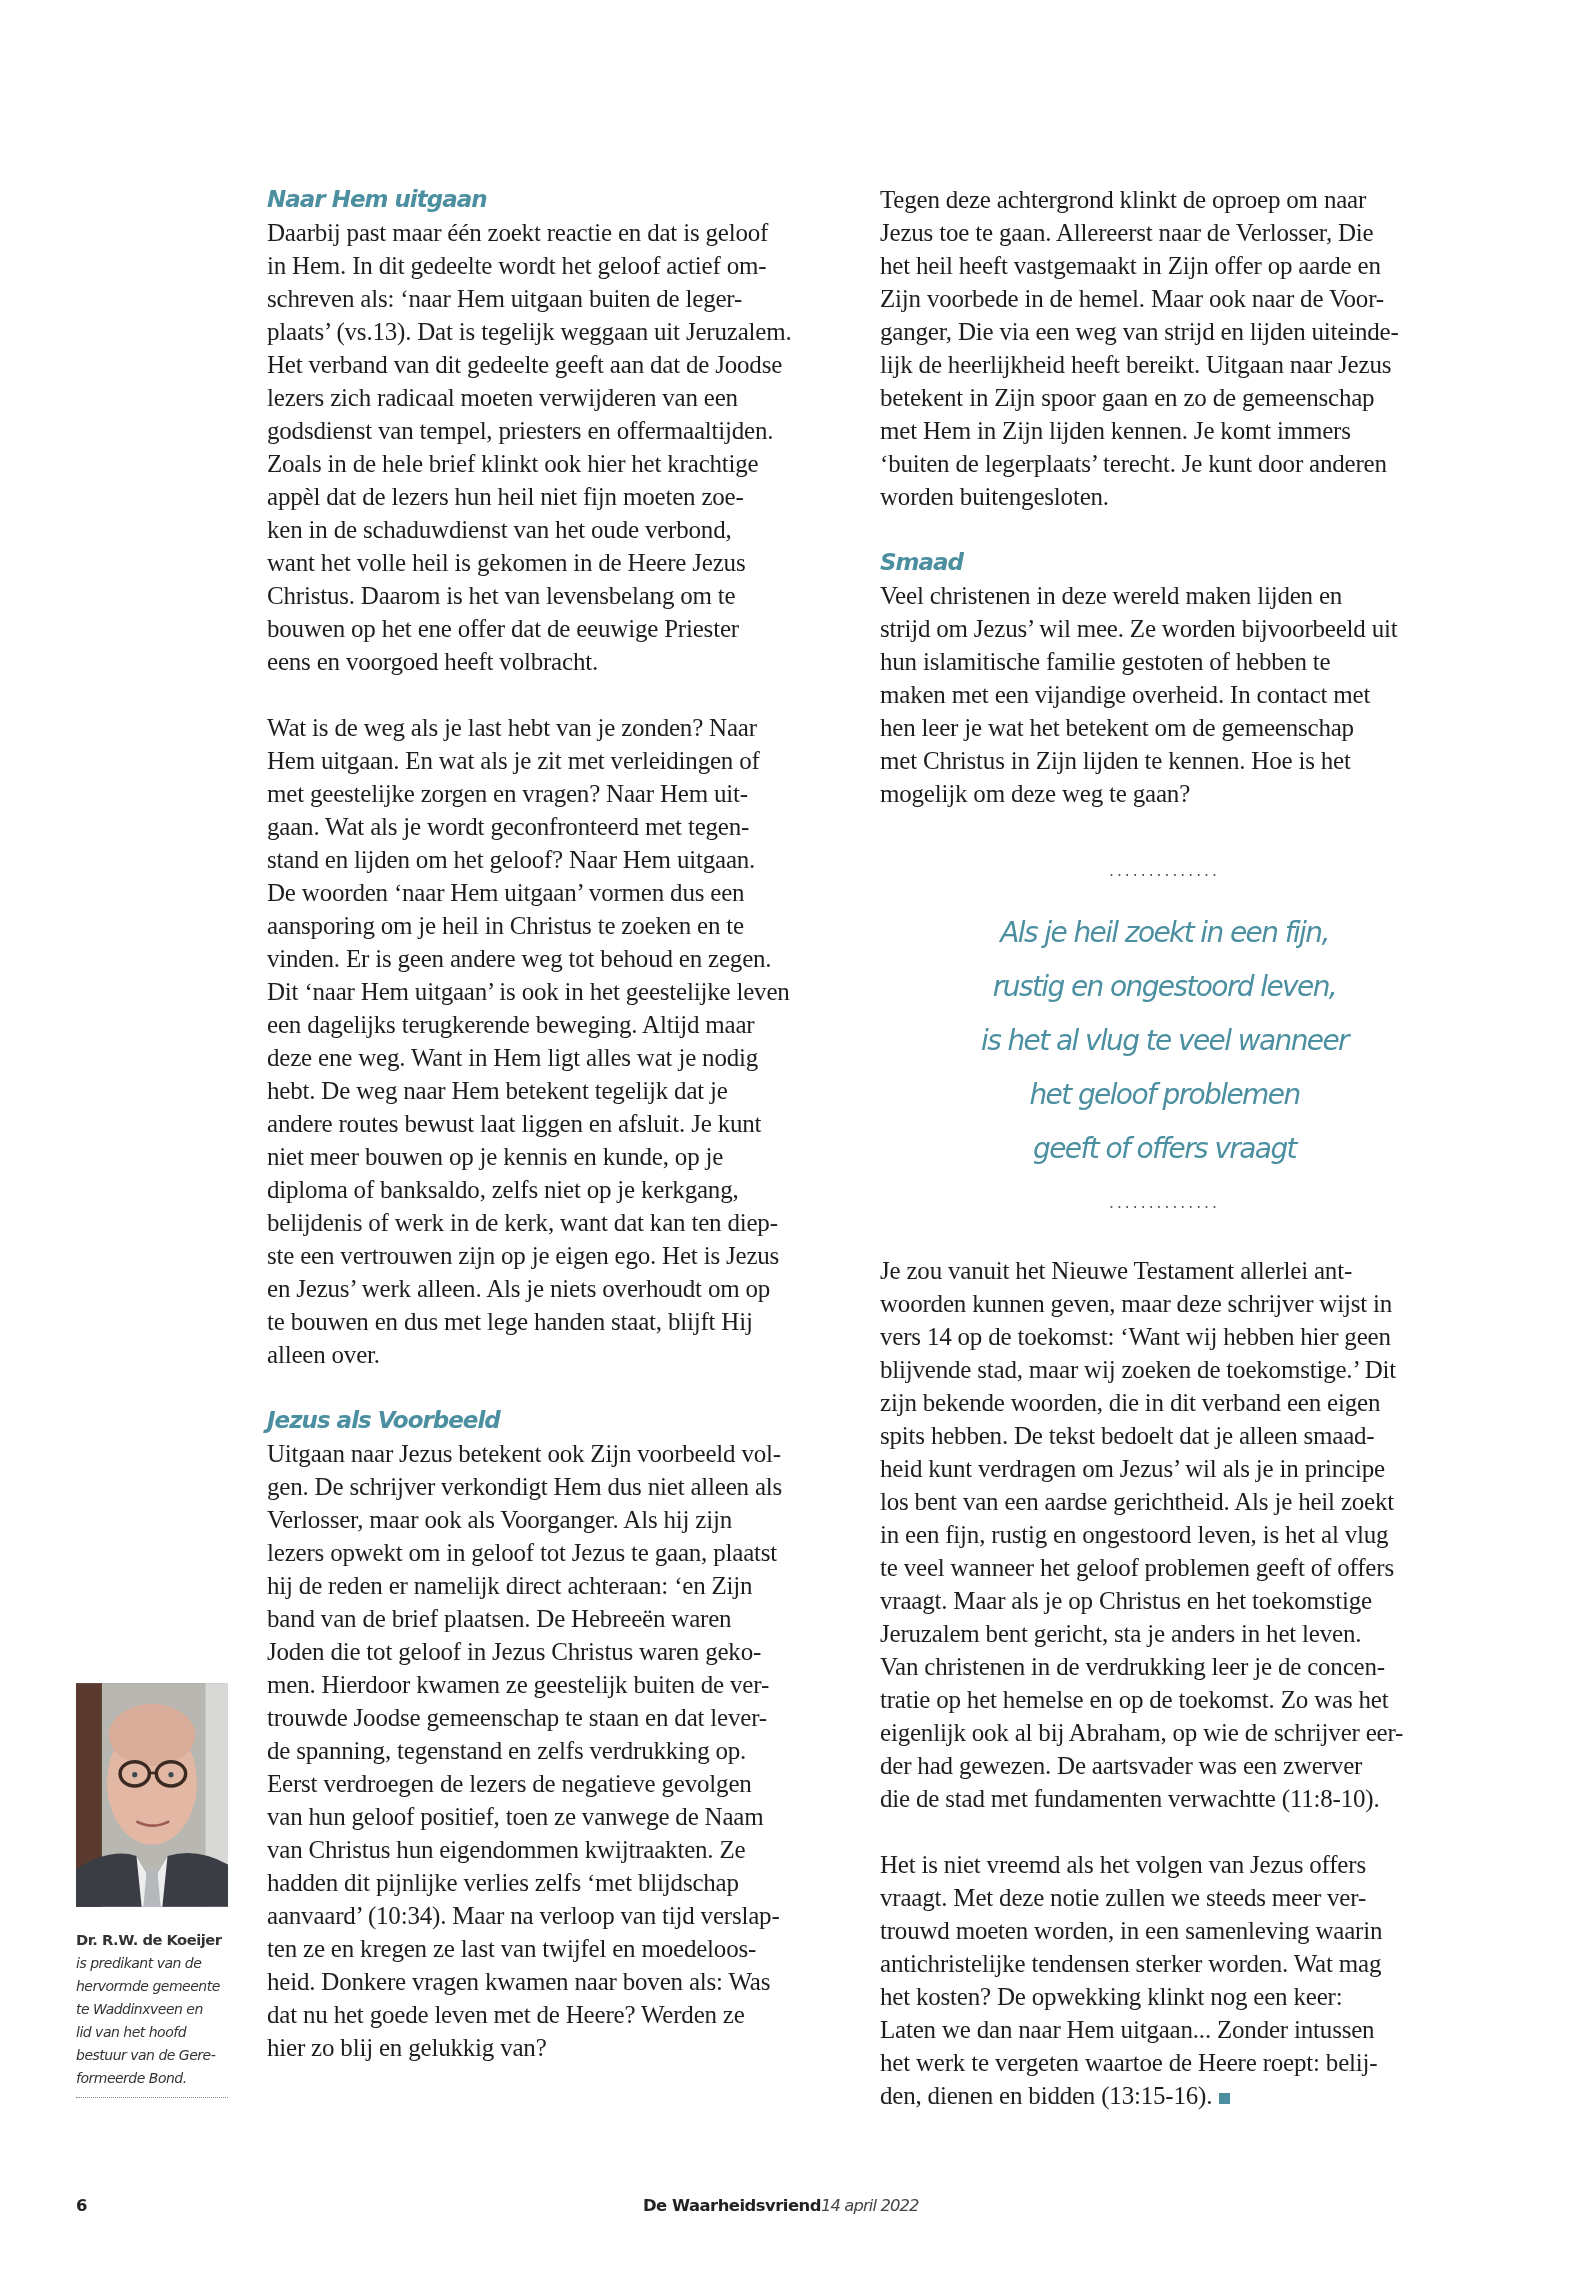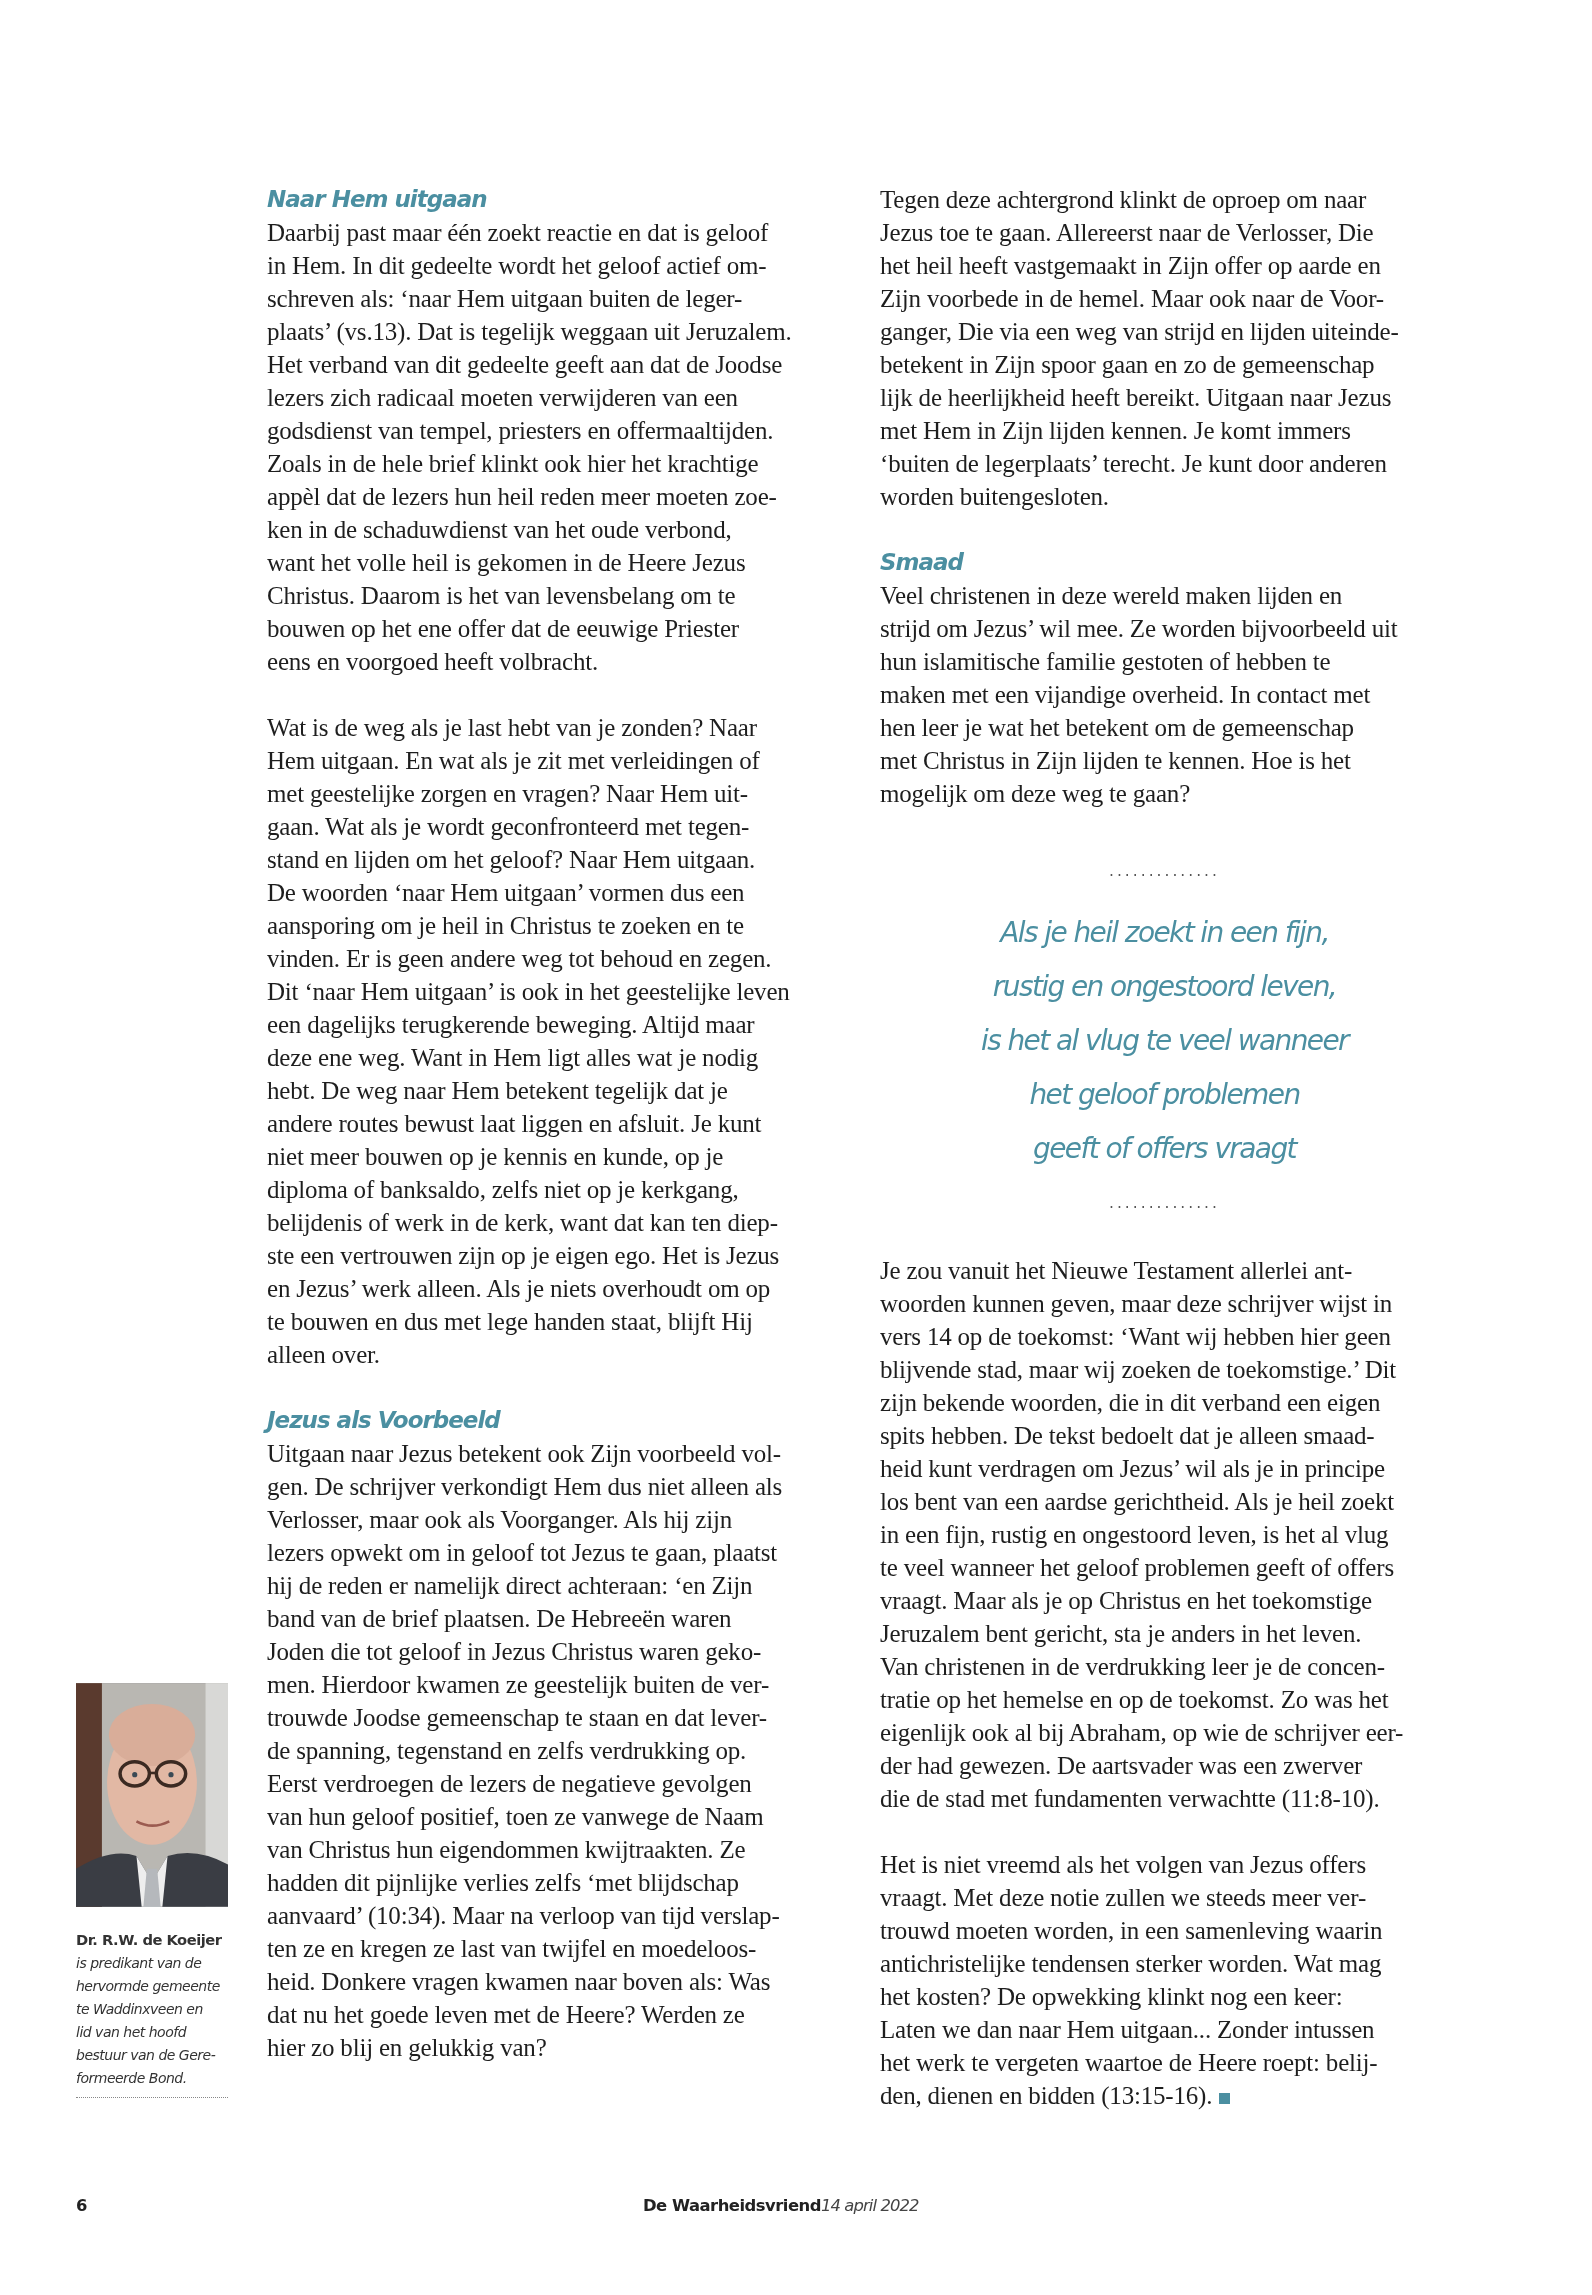--- a/index.html
+++ b/index.html
@@ -50,21 +50,21 @@
     <h2 class="heading">Naar Hem uitgaan</h2>
     <p class="para">
         <span class="line">Daarbij past maar één zoekt reactie en dat is geloof</span>
         <span class="line">in Hem. In dit gedeelte wordt het geloof actief om-</span>
         <span class="line">schreven als: ‘naar Hem uitgaan buiten de leger-</span>
         <span class="line">plaats’ (vs.13). Dat is tegelijk weggaan uit Jeruzalem.</span>
         <span class="line">Het verband van dit gedeelte geeft aan dat de Joodse</span>
         <span class="line">lezers zich radicaal moeten verwijderen van een</span>
         <span class="line">godsdienst van tempel, priesters en offermaaltijden.</span>
         <span class="line">Zoals in de hele brief klinkt ook hier het krachtige</span>
-        <span class="line">appèl dat de lezers hun heil reden meer moeten zoe-</span>
+        <span class="line">appèl dat de lezers hun heil niet fijn moeten zoe-</span>
         <span class="line">ken in de schaduwdienst van het oude verbond,</span>
         <span class="line">want het volle heil is gekomen in de Heere Jezus</span>
         <span class="line">Christus. Daarom is het van levensbelang om te</span>
         <span class="line">bouwen op het ene offer dat de eeuwige Priester</span>
         <span class="line">eens en voorgoed heeft volbracht.</span>
       </p>
     <div class="gap"></div>
     <p class="para">
         <span class="line">Wat is de weg als je last hebt van je zonden? Naar</span>
         <span class="line">Hem uitgaan. En wat als je zit met verleidingen of</span>
@@ -112,22 +112,22 @@
       </p>
   </div>
 
   <div class="col col-right">
     <p class="para">
         <span class="line">Tegen deze achtergrond klinkt de oproep om naar</span>
         <span class="line">Jezus toe te gaan. Allereerst naar de Verlosser, Die</span>
         <span class="line">het heil heeft vastgemaakt in Zijn offer op aarde en</span>
         <span class="line">Zijn voorbede in de hemel. Maar ook naar de Voor-</span>
         <span class="line">ganger, Die via een weg van strijd en lijden uiteinde-</span>
+        <span class="line">lijk de heerlijkheid heeft bereikt. Uitgaan naar Jezus</span>
         <span class="line">betekent in Zijn spoor gaan en zo de gemeenschap</span>
-        <span class="line">lijk de heerlijkheid heeft bereikt. Uitgaan naar Jezus</span>
         <span class="line">met Hem in Zijn lijden kennen. Je komt immers</span>
         <span class="line">‘buiten de legerplaats’ terecht. Je kunt door anderen</span>
         <span class="line">worden buitengesloten.</span>
       </p>
     <div class="gap"></div>
     <h2 class="heading">Smaad</h2>
     <p class="para">
         <span class="line">Veel christenen in deze wereld maken lijden en</span>
         <span class="line">strijd om Jezus’ wil mee. Ze worden bijvoorbeeld uit</span>
         <span class="line">hun islamitische familie gestoten of hebben te</span>

